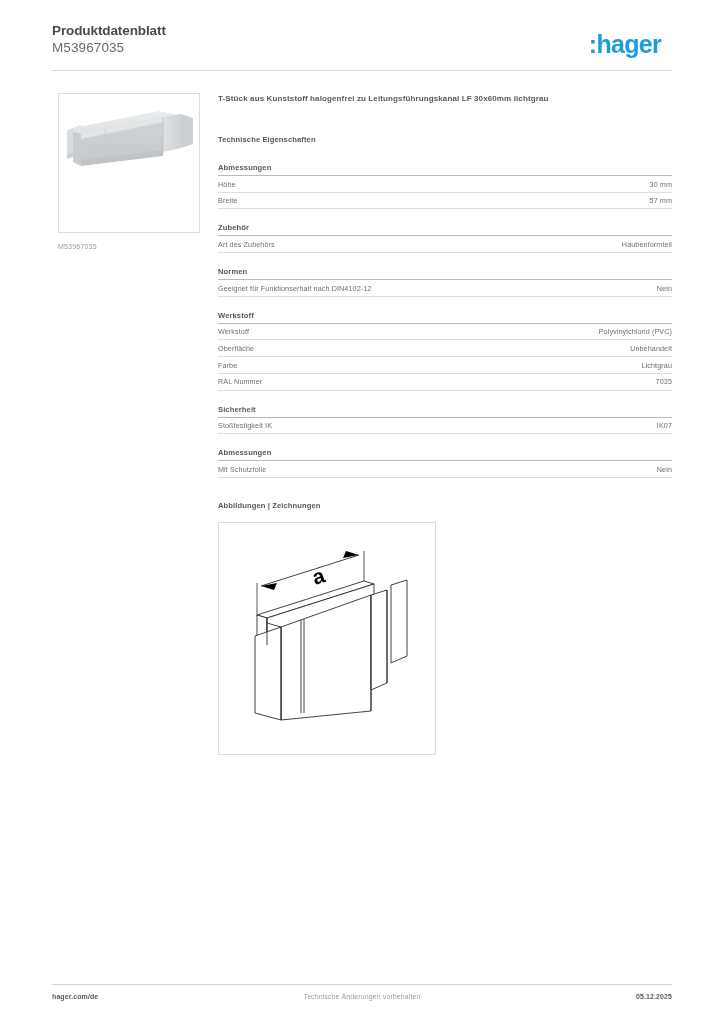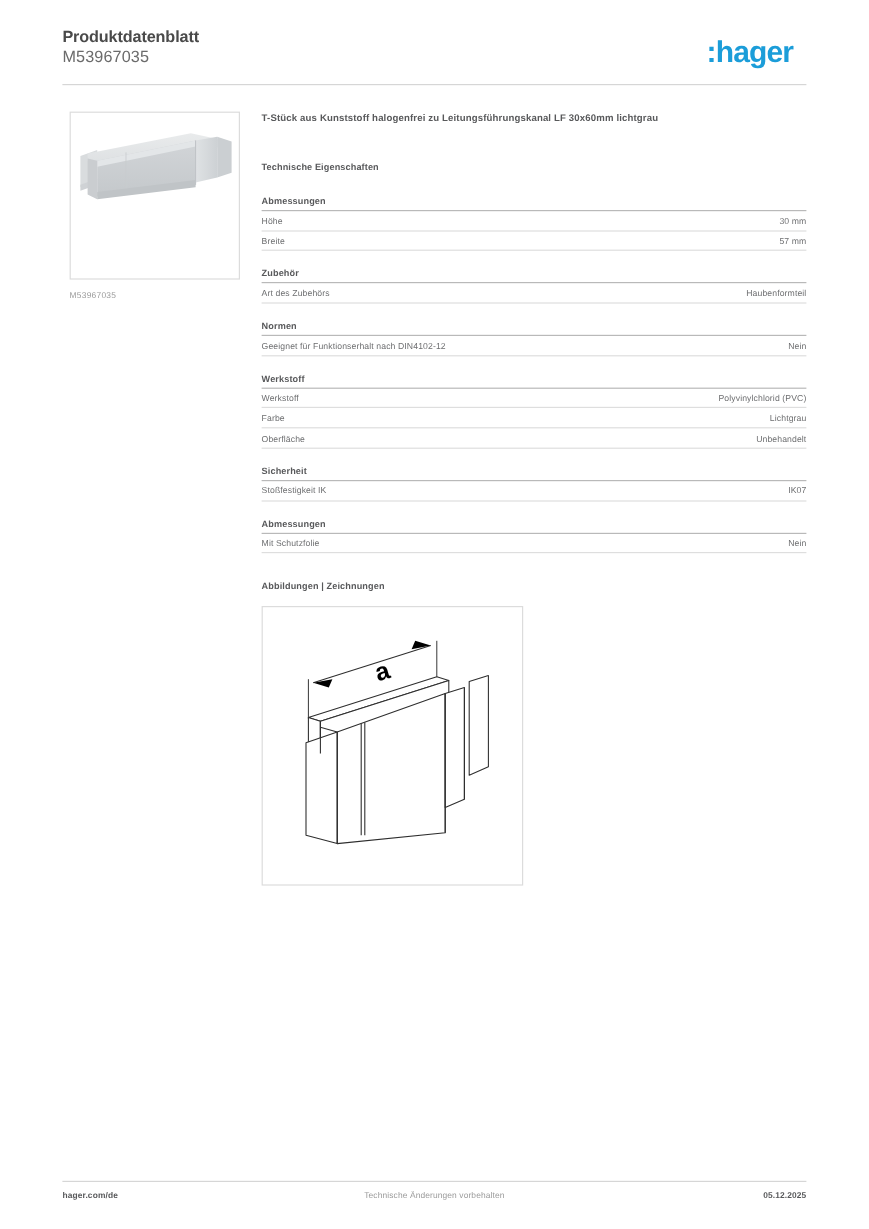--- a/index.html
+++ b/index.html
@@ -274,26 +274,30 @@
         </div>
       </div>
 
       <div class="spec-group">
         <div class="spec-group-title">Werkstoff</div>
         <div class="spec-row">
           <span class="spec-label">Werkstoff</span>
           <span class="spec-value">Polyvinylchlorid (PVC)</span>
         </div>
         <div class="spec-row">
+          <span class="spec-label">Oberfläche</span>
+          <span class="spec-value">Unbehandelt</span>
+        </div>
+        <div class="spec-row">
           <span class="spec-label">Farbe</span>
           <span class="spec-value">Lichtgrau</span>
         </div>
         <div class="spec-row">
-          <span class="spec-label">Oberfläche</span>
-          <span class="spec-value">Unbehandelt</span>
+          <span class="spec-label">RAL Nummer</span>
+          <span class="spec-value">7035</span>
         </div>
       </div>
 
       <div class="spec-group">
         <div class="spec-group-title">Sicherheit</div>
         <div class="spec-row">
           <span class="spec-label">Stoßfestigkeit IK</span>
           <span class="spec-value">IK07</span>
         </div>
       </div>

